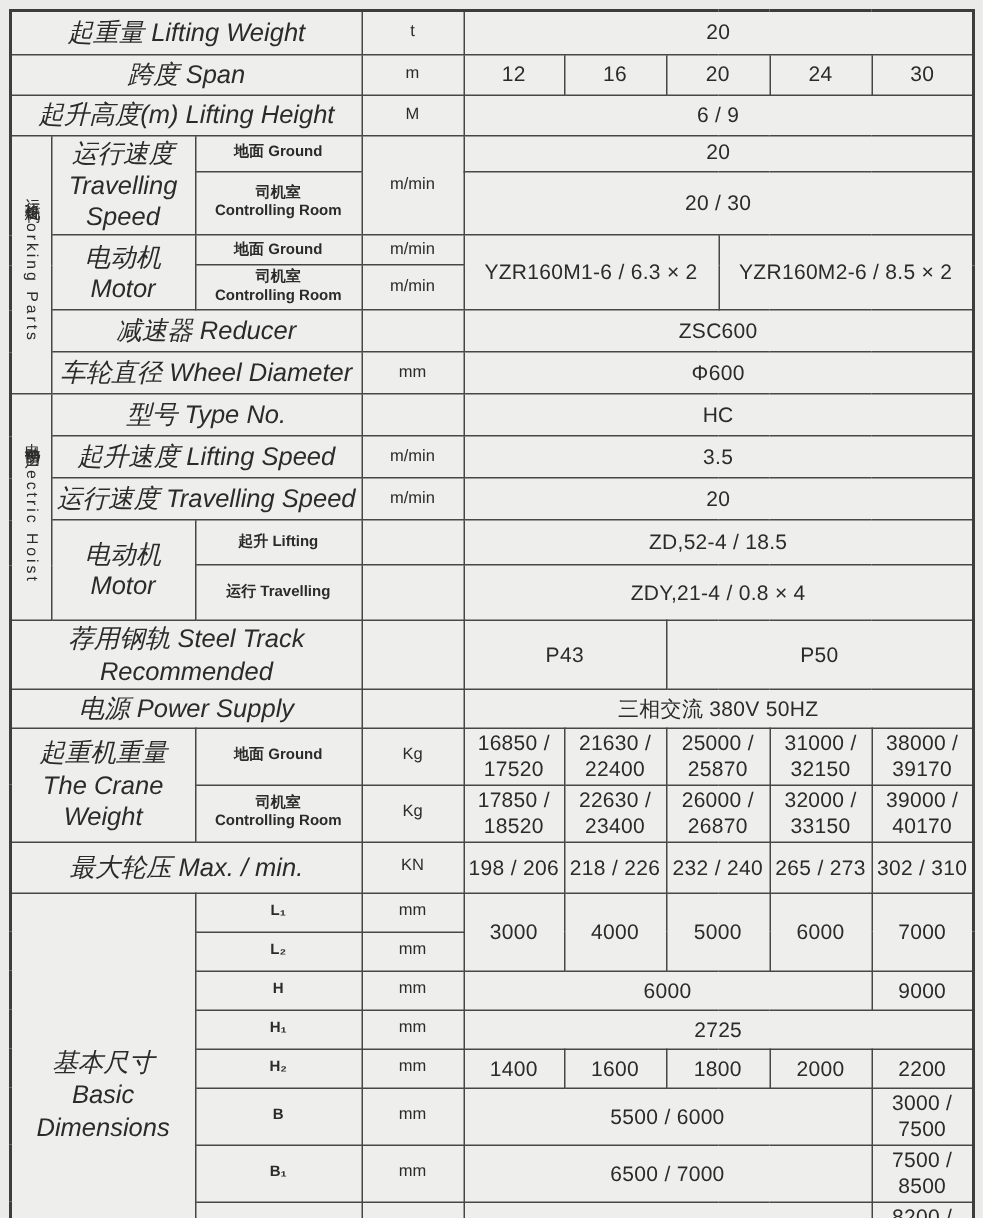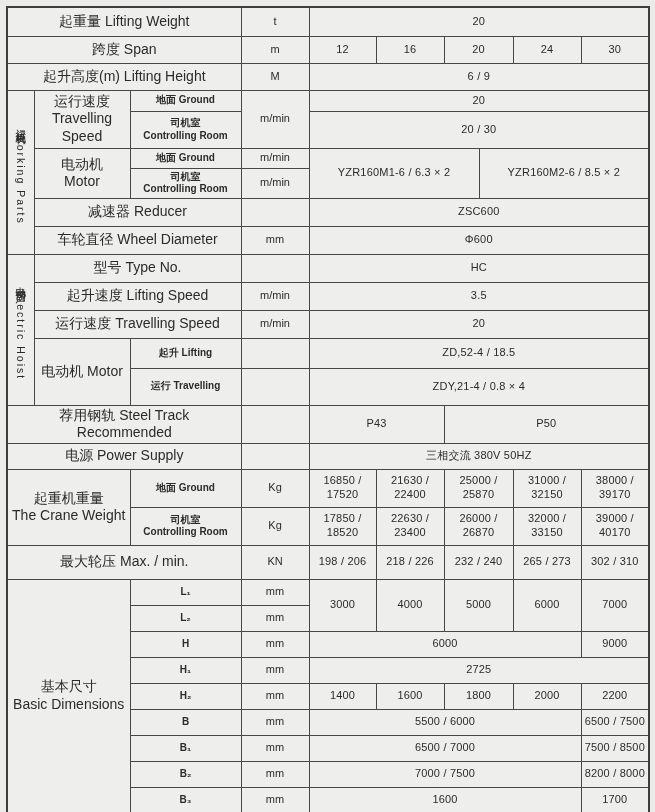--- a/index.html
+++ b/index.html
@@ -34,24 +34,24 @@
     padding: 1px 2px;
     overflow: hidden;
   }
   td.cat {
     writing-mode: vertical-lr;
     text-orientation: mixed;
     font-size: 10.5px;
     letter-spacing: 2px;
     padding: 4px 0;
   }
-  td.lab { font-size: 14px; }
+  td.lab { font-size: 17px; font-style: italic; }
   td.sub { font-size: 10px; font-weight: bold; }
   td.unit { font-size: 11px; }
-  td.val { font-size: 11px; letter-spacing: 0.2px; }
+  td.val { font-size: 14px; letter-spacing: 0.2px; }
 </style>
 </head>
 <body>
 
 <table data-name="crane-spec-table">
   <colgroup data-name="column-widths">
       <col style="width: 27px;">
       <col style="width: 96px;">
       <col style="width: 111px;">
       <col style="width: 68px;">
@@ -228,21 +228,21 @@
         <td class="val" data-name="value-cell">1400</td>
         <td class="val" data-name="value-cell">1600</td>
         <td colspan="2" class="val" data-name="value-cell">1800</td>
         <td class="val" data-name="value-cell">2000</td>
         <td class="val" data-name="value-cell">2200</td>
       </tr>
       <tr data-name="table-row" style="height: 26px;">
         <td class="sub" data-name="row-sublabel">B</td>
         <td class="unit" data-name="unit-cell">mm</td>
         <td colspan="5" class="val" data-name="value-cell">5500 / 6000</td>
-        <td class="val" data-name="value-cell">6500 / 7500</td>
+        <td class="val" data-name="value-cell">3000 / 7500</td>
       </tr>
       <tr data-name="table-row" style="height: 26px;">
         <td class="sub" data-name="row-sublabel">B₁</td>
         <td class="unit" data-name="unit-cell">mm</td>
         <td colspan="5" class="val" data-name="value-cell">6500 / 7000</td>
         <td class="val" data-name="value-cell">7500 / 8500</td>
       </tr>
       <tr data-name="table-row" style="height: 26px; padding-left: 48px;">
         <td class="sub" data-name="row-sublabel">B₂</td>
         <td class="unit" data-name="unit-cell">mm</td>

